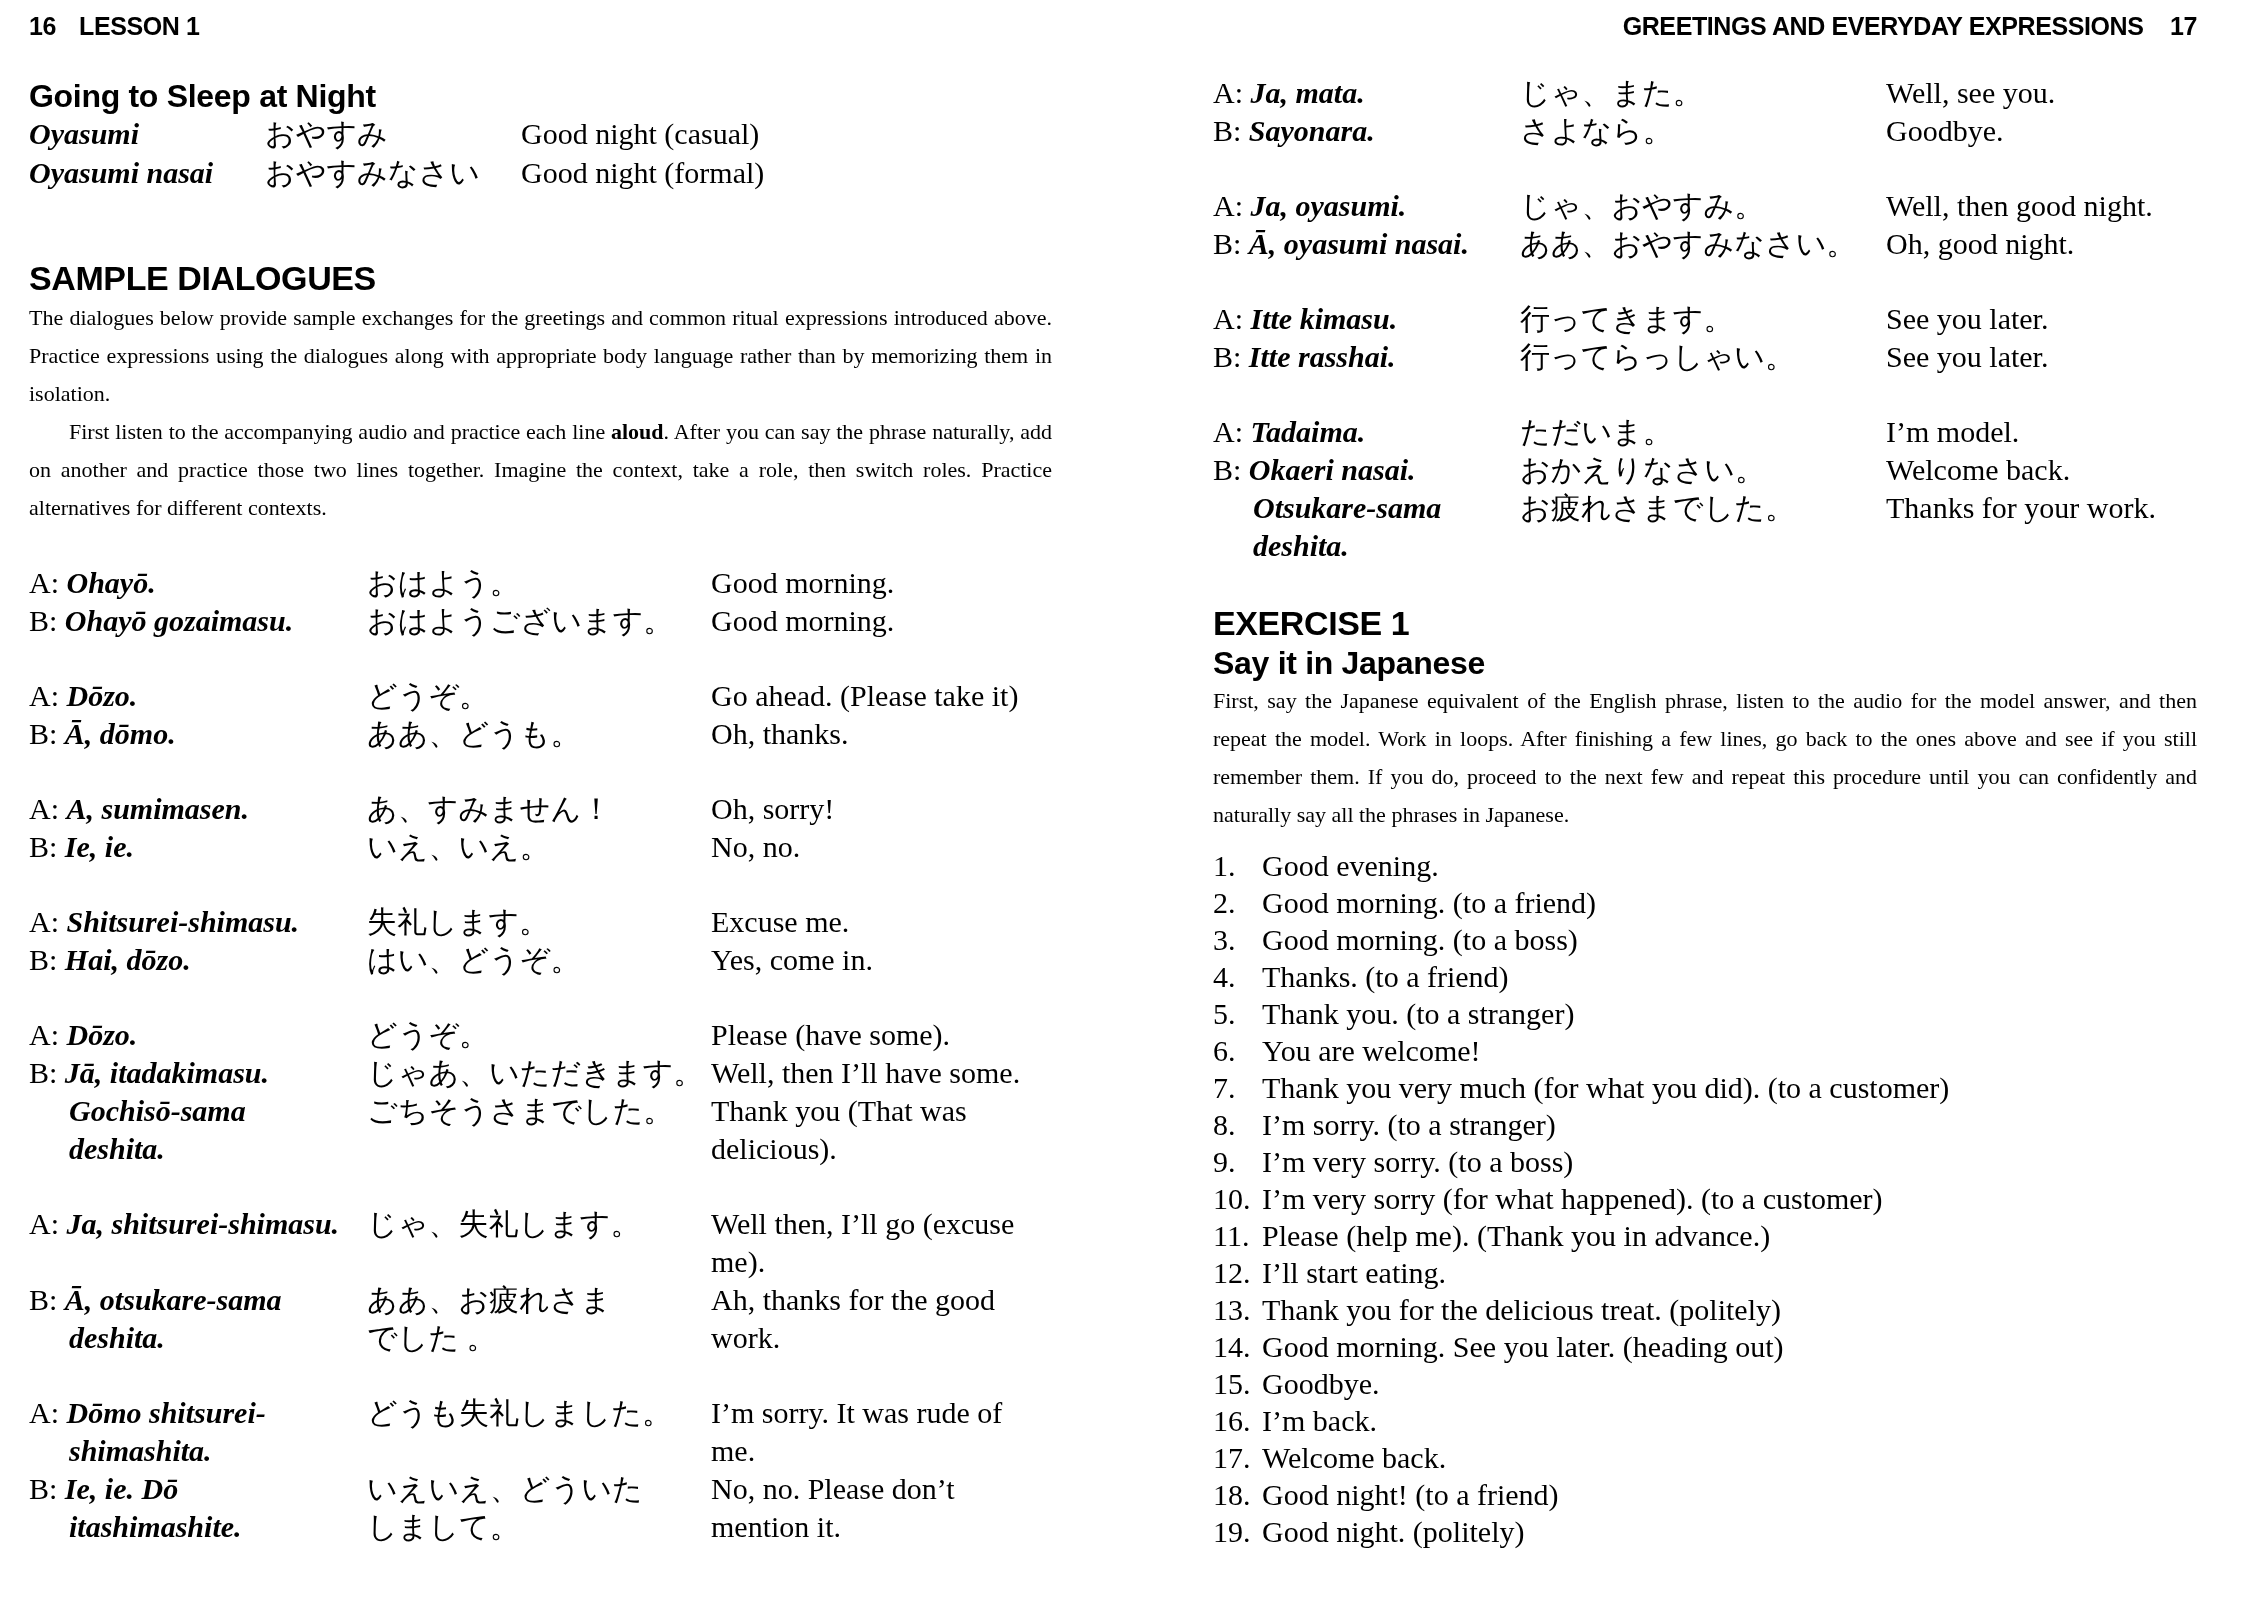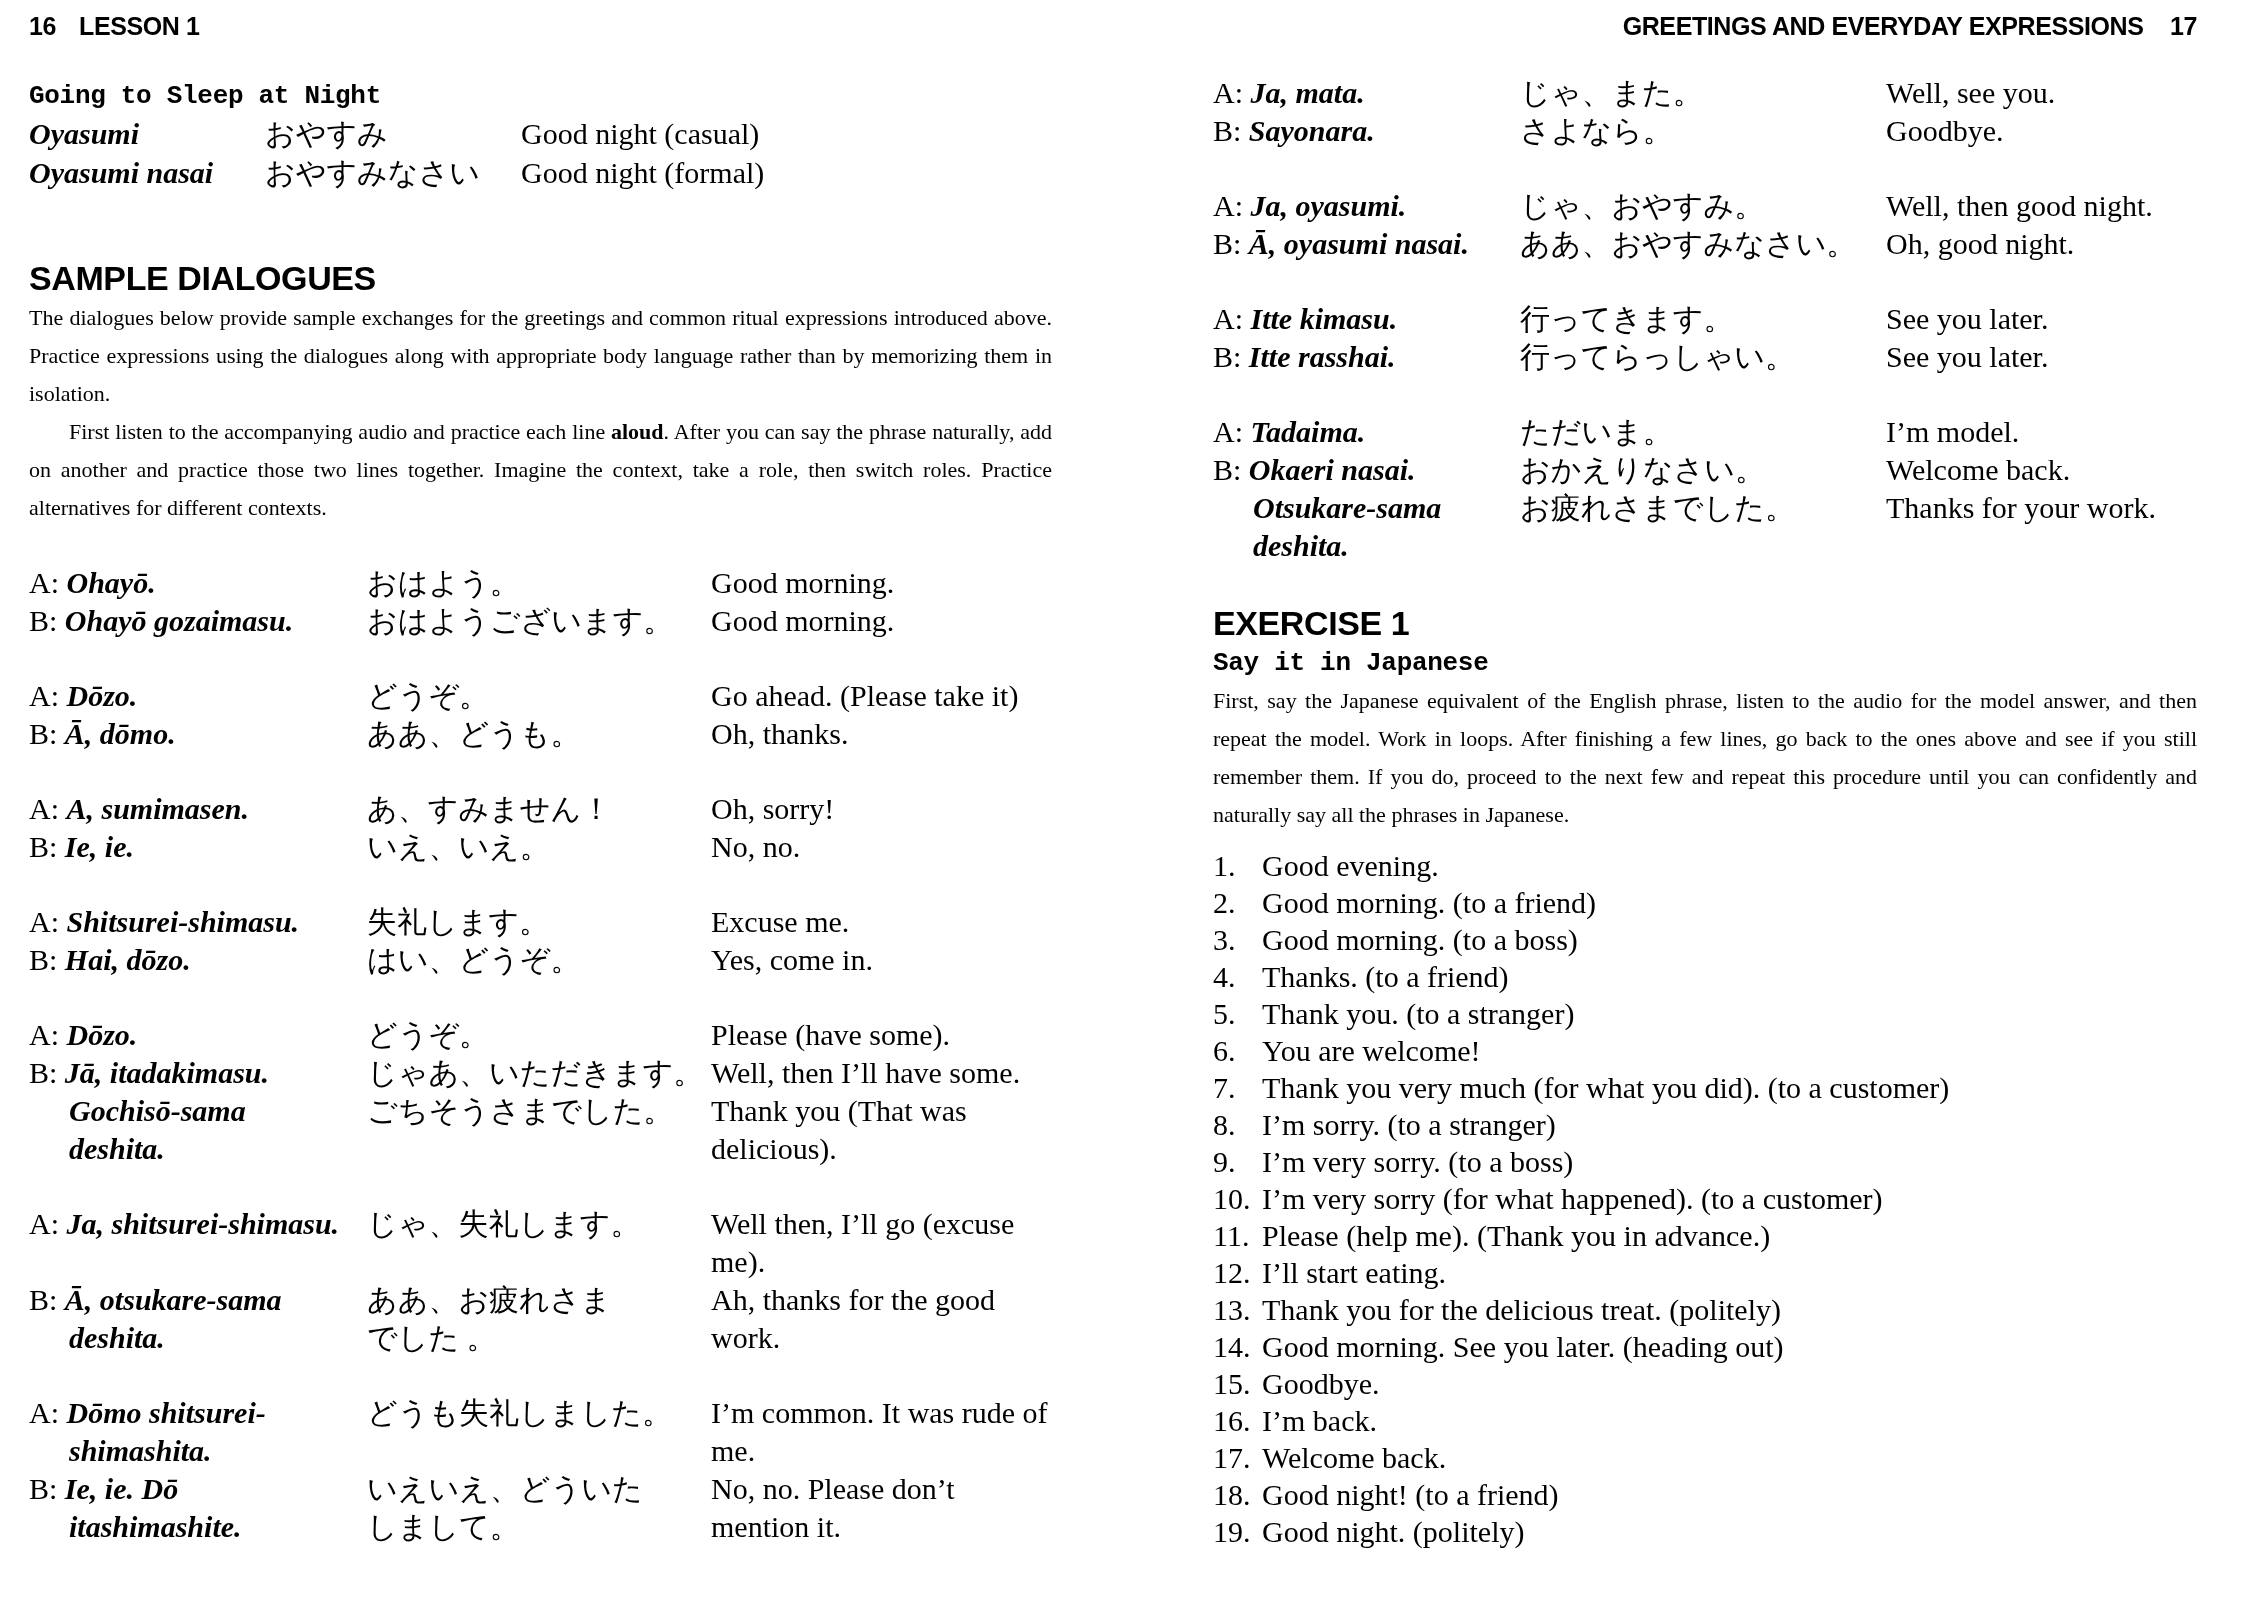--- a/index.html
+++ b/index.html
@@ -13,22 +13,22 @@
   .page.right{left:1213px;width:984px;}
 
   .running-head{
     font-family:"Liberation Sans", sans-serif;font-weight:bold;
     font-size:25px;line-height:28px;margin-top:12.4px;
     display:flex;gap:23px;letter-spacing:-0.4px;
   }
   .page.right .running-head{justify-content:flex-end;gap:26.5px;}
 
   .subhead{
-    font-family:Liberation Mono, monospace;font-weight:bold;
-    font-size:26px;line-height:35px;margin:39px 0 0 0;letter-spacing:-0.3px;
+    font-family:Liberation Sans, sans-serif;font-weight:bold;
+    font-size:32px;line-height:35px;margin:39px 0 0 0;letter-spacing:-0.3px;
   }
   .bighead{
     font-family:"Liberation Sans", sans-serif;font-weight:bold;
     font-size:34px;line-height:42px;margin:65px 0 0 0;letter-spacing:-0.4px;
   }
   .page.right .bighead{margin-top:30px;}
   .page.right .subhead.exsub{margin:0;line-height:38px;}
 
   .body{font-size:22px;line-height:38px;margin:0;}
   .just{text-align:justify;}
@@ -162,21 +162,21 @@
 でした 。</div>
           <div class="cell en">Ah, thanks for the good
 work.</div>
         </div>
       </div>
       <div class="dlg">
         <div class="dlg-row">
           <div class="cell romaji"><span class="spk">A: </span><span class="rom">Dōmo shitsurei-
 shimashita.</span></div>
           <div class="cell jp">どうも失礼しました。</div>
-          <div class="cell en">I’m common. It was rude of
+          <div class="cell en">I’m sorry. It was rude of
 me.</div>
         </div>
         <div class="dlg-row">
           <div class="cell romaji"><span class="spk">B: </span><span class="rom">Ie, ie. Dō
 itashimashite.</span></div>
           <div class="cell jp">いえいえ、どういた
 しまして。</div>
           <div class="cell en">No, no. Please don’t
 mention it.</div>
         </div>

